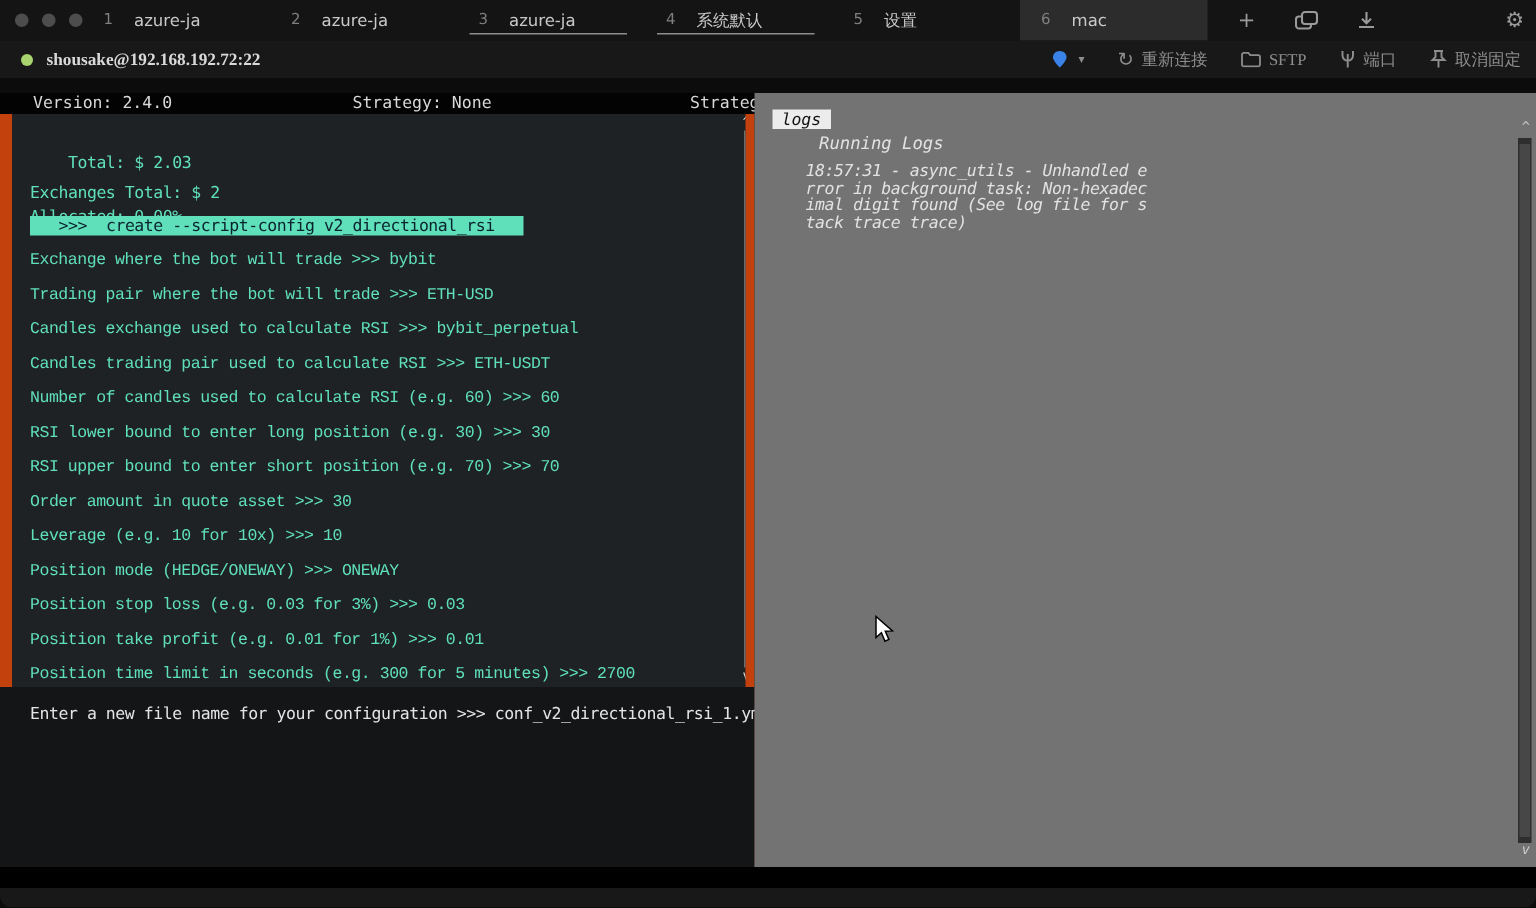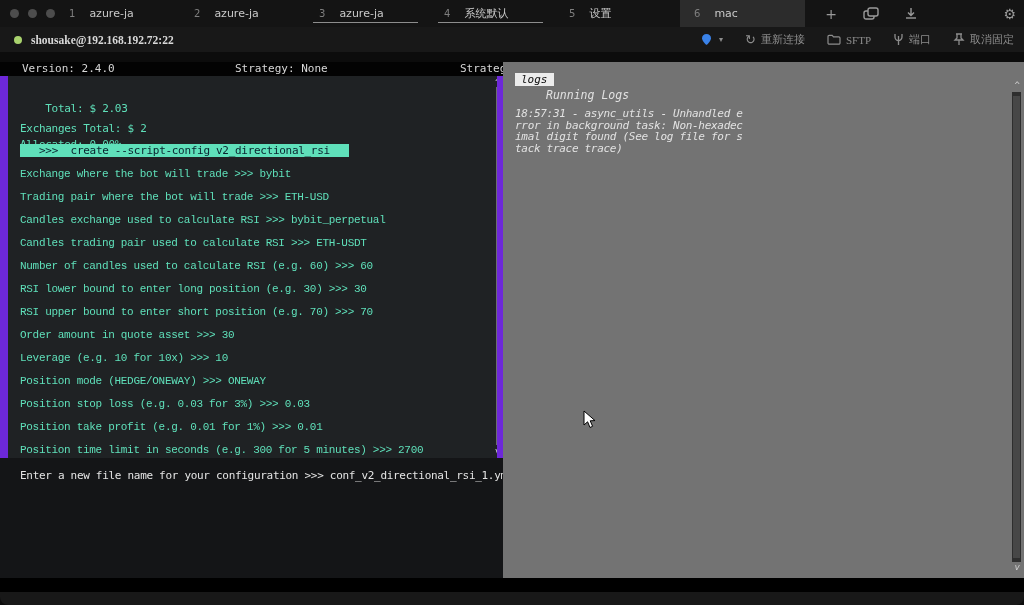--- a/index.html
+++ b/index.html
@@ -27,41 +27,41 @@
   .conn-actions{position:absolute;right:10px;top:0;height:25px;display:flex;align-items:center;gap:22px;}
   .conn-act{display:flex;align-items:center;gap:5px;color:#8d8d8d;font-size:11px;cursor:default;}
   .caret{color:#8d8d8d;font-size:8px;margin-left:2px;}
   .gapstrip{position:absolute;left:0;top:52px;width:1024px;height:10px;background:#0c0c0c;}
   
   .thead{position:absolute;left:0;top:62px;width:1024px;height:14px;background:#030303;color:#d8d8d8;font-size:11px;line-height:14px;white-space:pre;}
   .thead span{position:absolute;top:0;}
   .h-version{left:2px;margin-left:20px;} .h-strategy{left:235px;} .h-file{left:460px;} .h-gateway{left:705px;}
   .logpane-btn{position:absolute;left:936px;top:0;width:74px;text-align:center;background:#ececec;color:#111;}
   
-  .leftpane{position:absolute;left:0;top:76px;width:503px;height:502px;background:#6d28d9;}
+  .leftpane{position:absolute;left:0;top:76px;width:503px;height:502px;background:#c2410c;}
   .scrollarea{position:absolute;left:8px;top:0;width:489px;height:382px;background:#1f2224;overflow:hidden;}
   .tline{position:absolute;left:12px;color:#5fe0ba;font-size:11px;line-height:12px;white-space:pre;letter-spacing:-0.3px;}
   .summary{top:3px;} .summary div{height:11.5px;}
   .exch{top:47px;}
   .cmdline{top:69px;}
   .cmdline .hl{background:#5fe0ba;color:#0a222e;padding:0 19px;}
   .qalist{position:absolute;left:12px;top:92px;width:460px;}
   .qaline{height:23px;color:#5fe0ba;font-size:11px;line-height:12px;white-space:pre;letter-spacing:-0.3px;font-family:Liberation Mono, monospace;}
   .lsb-up{position:absolute;left:487px;top:1px;color:#dcdcdc;font-size:9px;}
   .lsb-thumb{position:absolute;left:488px;top:11px;width:7px;height:358px;background:#6e6e6e;}
   .lsb-down{position:absolute;left:487px;top:370px;color:#dcdcdc;font-size:9px;}
   .inputarea{position:absolute;left:0;top:382px;width:503px;height:120px;background:#141517;}
   .inputline{position:absolute;left:20px;top:10px;color:#e4e4e4;font-size:11px;line-height:13px;white-space:pre;letter-spacing:-0.3px;}
   .curs{display:inline-block;width:6px;height:11px;border:1px solid #cfcfcf;vertical-align:-2px;margin-left:1px;}
   
   .rightpane{position:absolute;left:503px;top:62px;width:521px;height:516px;background:#737373;font-style:italic;}
   .logs-chip{position:absolute;left:12px;top:11px;background:#ececec;color:#111;font-size:11px;line-height:13px;padding:0 6px;}
   .logs-title{position:absolute;left:12px;top:26px;color:#e2e2e2;font-size:11.5px;margin-left:31px;}
   .loglist{position:absolute;left:12px;top:46px;width:300px;}
-  .logline{color:#e2e2e2;font-size:11px;line-height:11.5px;white-space:pre;letter-spacing:-0.3px;}
+  .logline{color:#e2e2e2;font-size:11px;line-height:11.5px;white-space:pre;letter-spacing:-0.3px;margin-left:22px;}
   .rsb-up{position:absolute;right:4px;top:18px;color:#cfcfcf;font-size:9px;}
   .rsb-track{position:absolute;right:3px;top:30px;width:9px;height:470px;background:#2e2e2e;}
   .rsb-thumb{position:absolute;left:1px;top:4px;width:7px;height:462px;background:#474747;}
   .rsb-down{position:absolute;right:4px;top:500px;color:#cfcfcf;font-size:9px;}
   
   .statusbar{position:absolute;left:0;top:578px;width:1024px;height:14px;background:#000;color:#e6e6e6;font-size:11px;line-height:14px;white-space:pre;letter-spacing:-0.3px;}
   .st-left{position:absolute;left:10px;}
   .bottomstrip{position:absolute;left:0;top:592px;width:1024px;height:13px;background:#181818;border-radius:0 0 8px 8px;}
   
   .mousecursor{position:absolute;left:583px;top:410px;}

